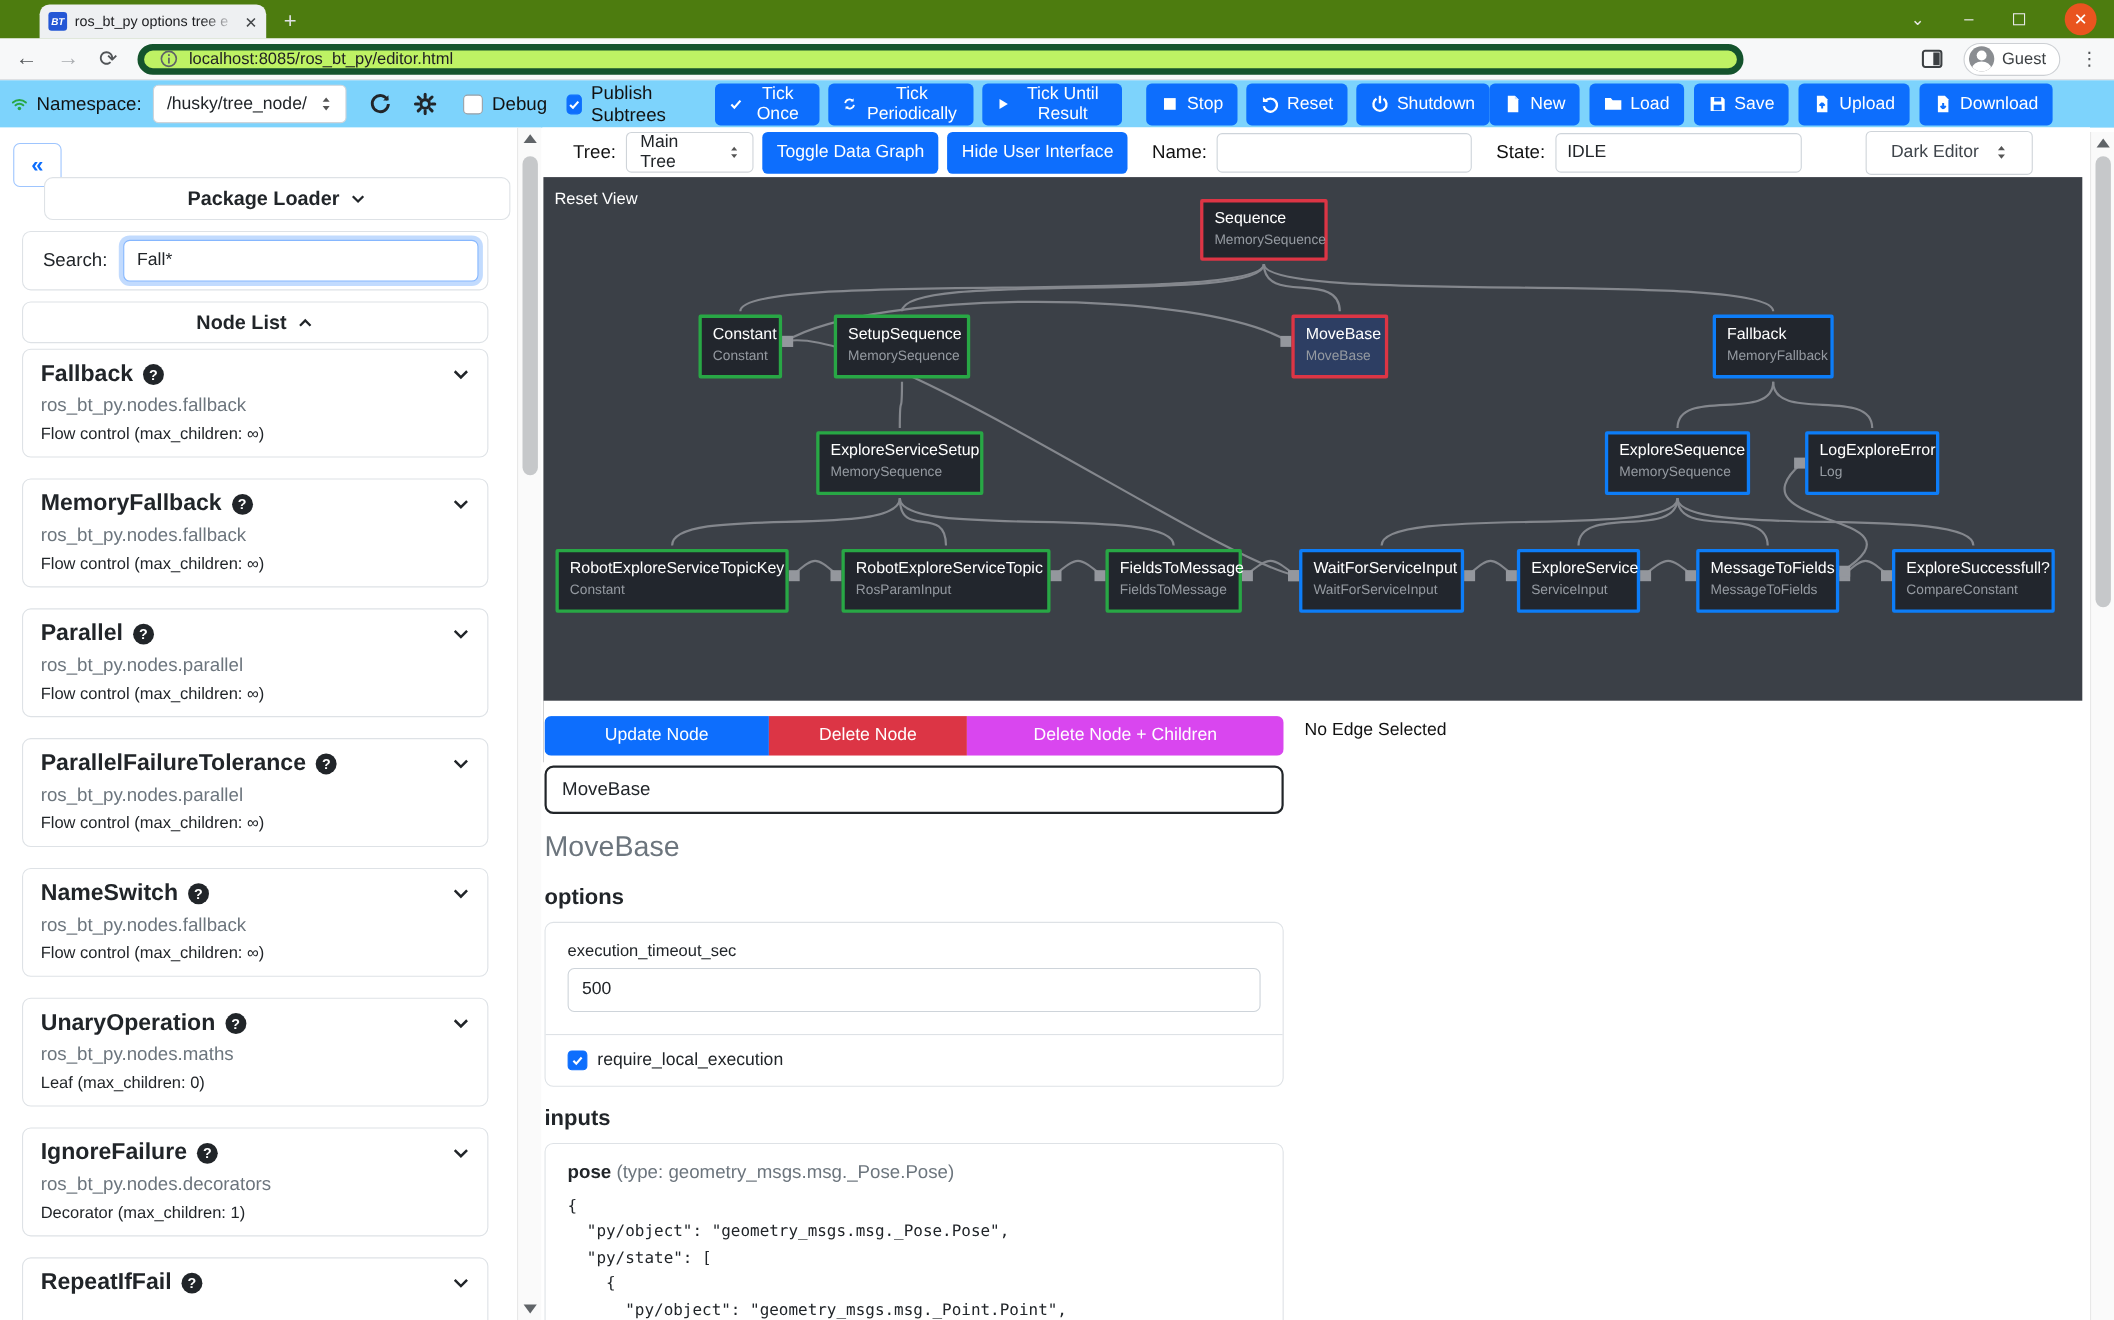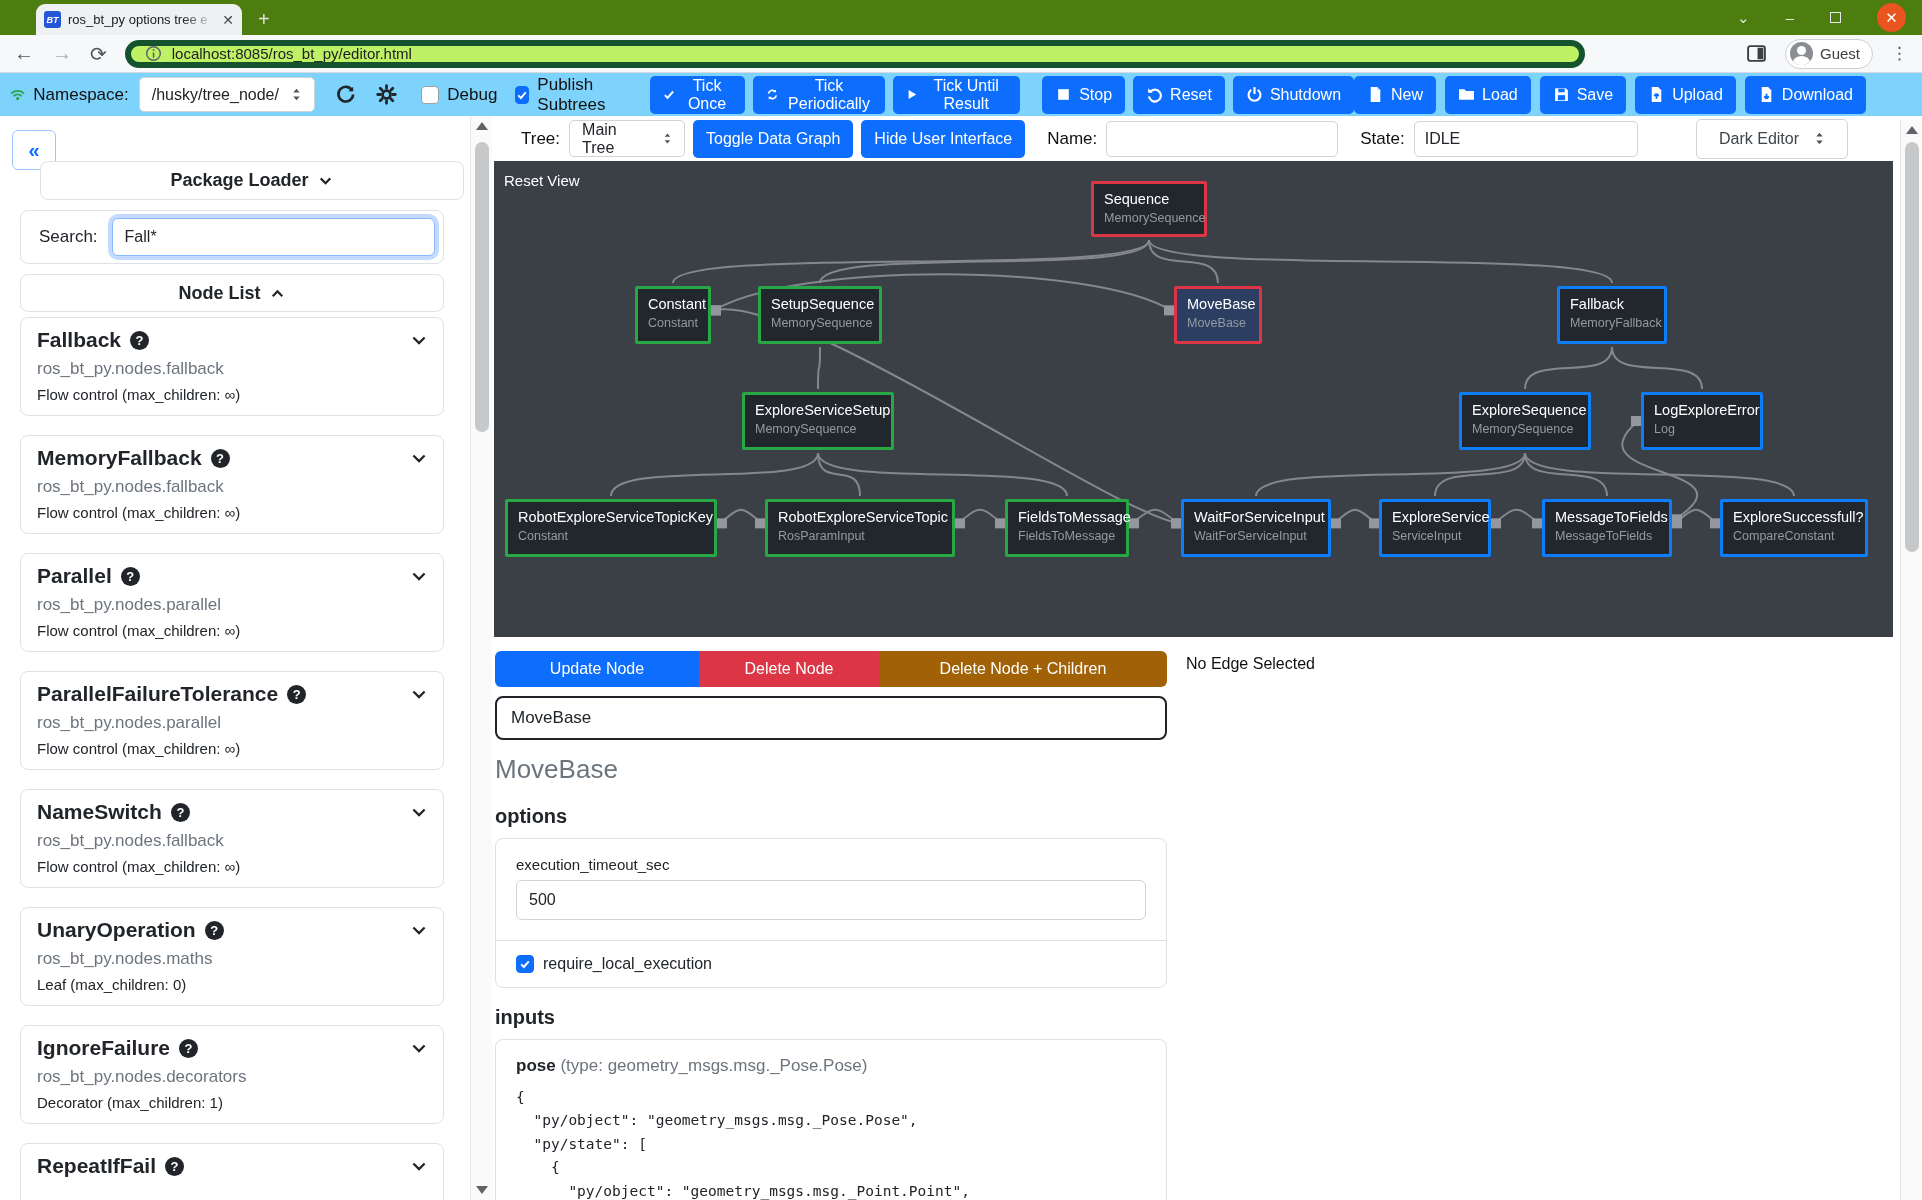--- a/index.html
+++ b/index.html
@@ -92,21 +92,21 @@
   .chev { width:20px; height:20px; margin-left:auto; margin-top:2px; }
   .nmod { font-size:17px; color:#6c757d; margin-top:7px; }
   .ndesc { font-size:15px; color:#212529; margin-top:7px; }
 
   
   .editor { position:absolute; left:1px; top:521px; width:1406px; height:563px; background:#fff; overflow:hidden; }
   .btngroup { position:absolute; left:1px; top:14px; width:672px; height:36px; display:flex; border-radius:6px; overflow:hidden; }
   .bg-seg { color:#fff; font-size:16px; display:flex; align-items:center; justify-content:center; }
   .seg-upd { background:#0d6efd; width:204px; }
   .seg-del { background:#dc3545; width:180px; }
-  .seg-delc { background:#a16207; width:288px; }
+  .seg-delc { background:#d946ef; width:288px; }
   .noedge { position:absolute; left:692px; top:18px; font-size:16px; color:#111; }
   .nodename-input { position:absolute; left:1px; top:59px; width:672px; height:44px; border:2px solid #212529; border-radius:8px; font-size:17px; padding:0 14px; color:#212529; font-family:"Liberation Sans",sans-serif;}
   .ed-title { position:absolute; left:1px; top:117px; font-size:26px; color:#6c757d; font-weight:500; }
   .ed-col { position:absolute; left:1px; top:158px; width:672px; }
   .sect-h { font-size:20px; font-weight:bold; color:#212529; margin:10px 0 10px 0; }
   .optcard { border:1px solid #dee2e6; border-radius:8px; }
   .optsec { padding:17px 20px 20px 20px; }
   .optlabel { font-size:15px; color:#212529; }
   .optinput { width:100%; height:40px; border:1px solid #ced4da; border-radius:6px; font-size:16px; padding:0 12px; margin-top:7px; color:#212529; font-family:"Liberation Sans",sans-serif;}
   .optdiv { border-top:1px solid #dee2e6; }

